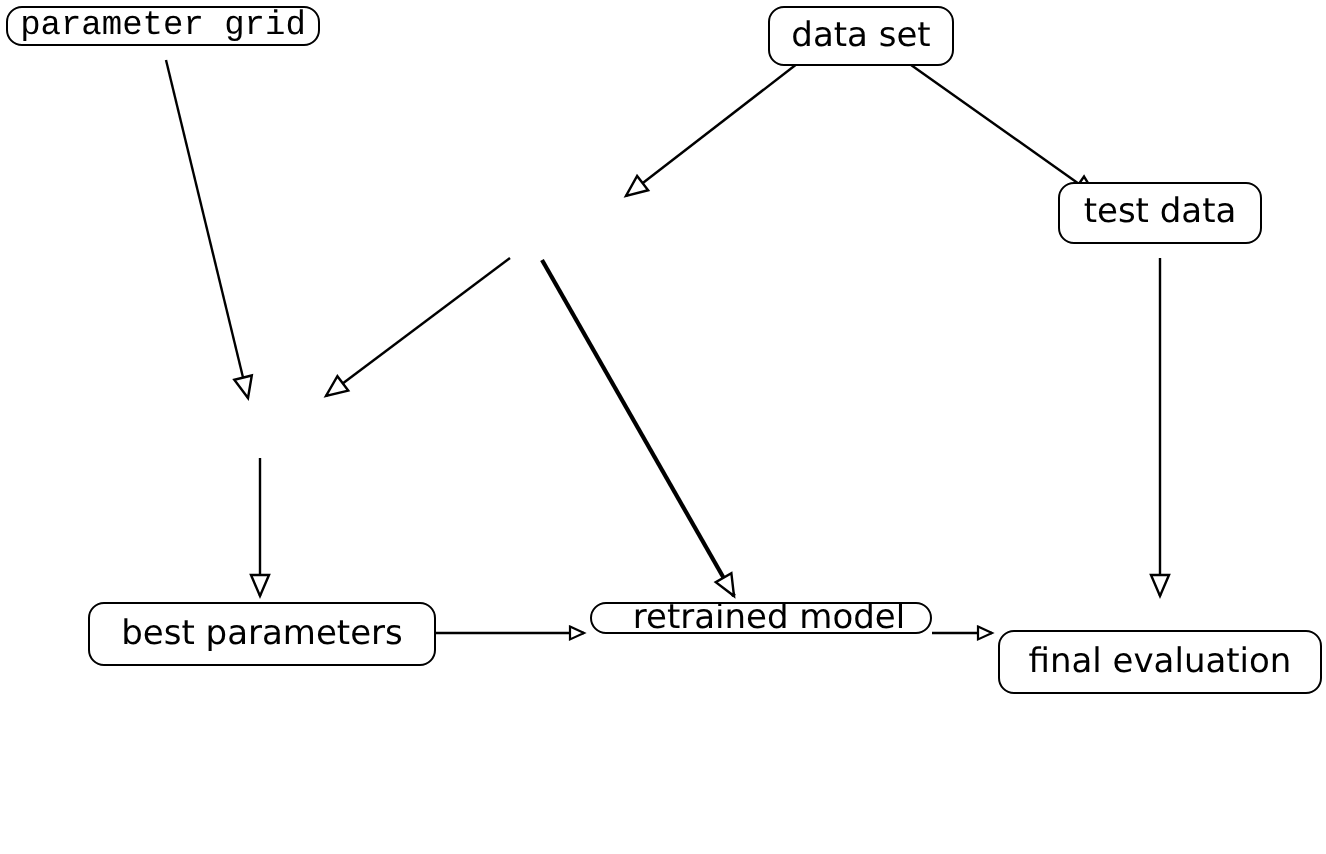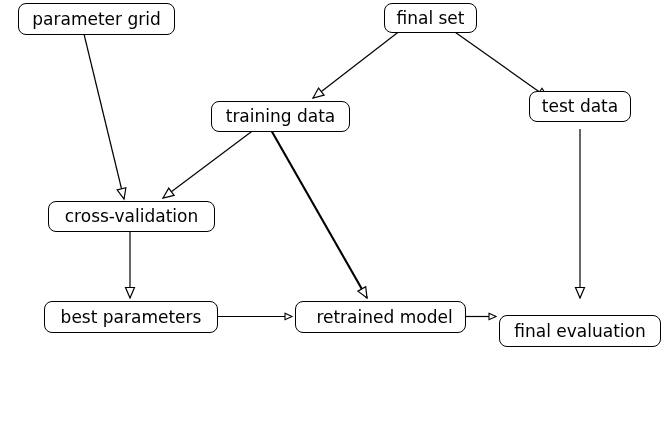--- a/index.html
+++ b/index.html
@@ -65,45 +65,39 @@
     <line class="edge" x1="401" y1="30" x2="313" y2="98" marker-end="url(#arrow-big)"></line>
     <line class="edge" x1="452" y1="30" x2="548" y2="98" marker-end="url(#arrow-big)"></line>
     <line class="edge" x1="255" y1="129" x2="163" y2="198" marker-end="url(#arrow-big)"></line>
     <line class="edge bold" x1="271" y1="130" x2="367" y2="298" marker-end="url(#arrow-big)"></line>
     <line class="edge" x1="130" y1="229" x2="130" y2="298" marker-end="url(#arrow-big)"></line>
     <line class="edge" x1="580" y1="129" x2="580" y2="298" marker-end="url(#arrow-big)"></line>
     <line class="edge" x1="218" y1="316.5" x2="292" y2="316.5" marker-end="url(#arrow-small)"></line>
     <line class="edge" x1="466" y1="316.5" x2="496" y2="316.5" marker-end="url(#arrow-small)"></line>
   </svg>
 
-  <div class="node" style="left:18px;   top:3px;   width:157px; height:32px;">
+  <div class="node" style="left:3px;   top:3px;   width:157px; height:20px;font-family:Liberation Mono, monospace;">
     <span>parameter grid</span>
   </div>
 
   <div class="node" style="left:384px; top:3px;   width:93px;  height:30px;">
-    <span>final set</span>
+    <span>data set</span>
   </div>
 
-  <div class="node" style="left:211px; top:101px; width:139px; height:31px;">
-    <span>training data</span>
-  </div>
 
   <div class="node" style="left:529px; top:91px; width:102px; height:31px;">
     <span>test data</span>
   </div>
 
-  <div class="node" style="left:48px;  top:201px; width:167px; height:31px;">
-    <span>cross-validation</span>
-  </div>
 
   <div class="node" style="left:44px;  top:301px; width:174px; height:32px;">
     <span>best parameters</span>
   </div>
 
-  <div class="node" style="left:295px; top:301px; width:171px; height:32px;padding-left:12px;">
+  <div class="node" style="left:295px; top:301px; width:171px; height:16px;padding-left:12px;">
     <span>retrained model</span>
   </div>
 
   <div class="node" style="left:499px; top:315px; width:162px; height:32px;">
     <span>final evaluation</span>
   </div>
 
 </div>
 
 </body></html>

